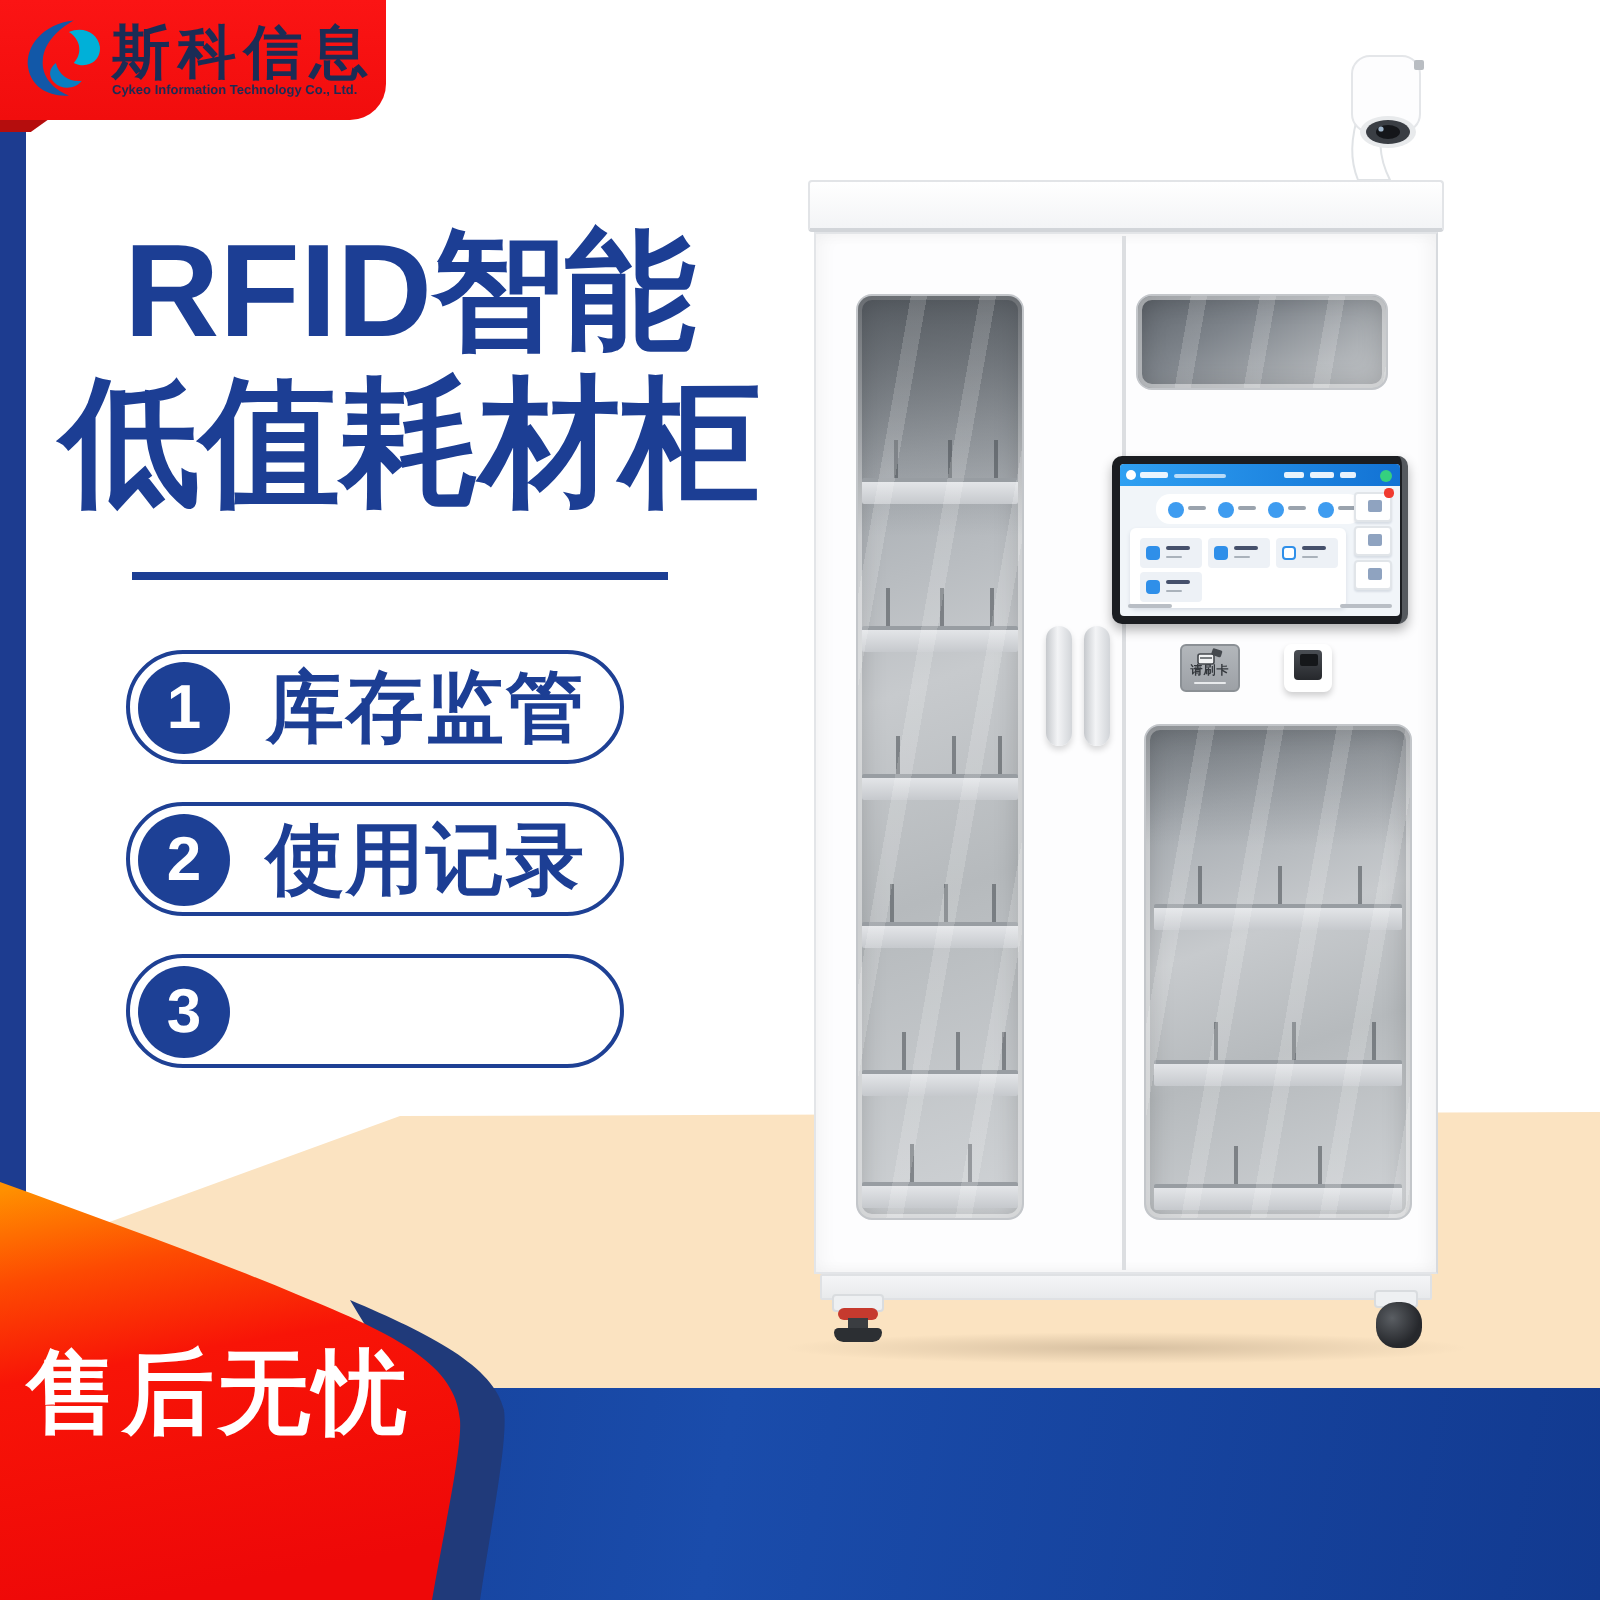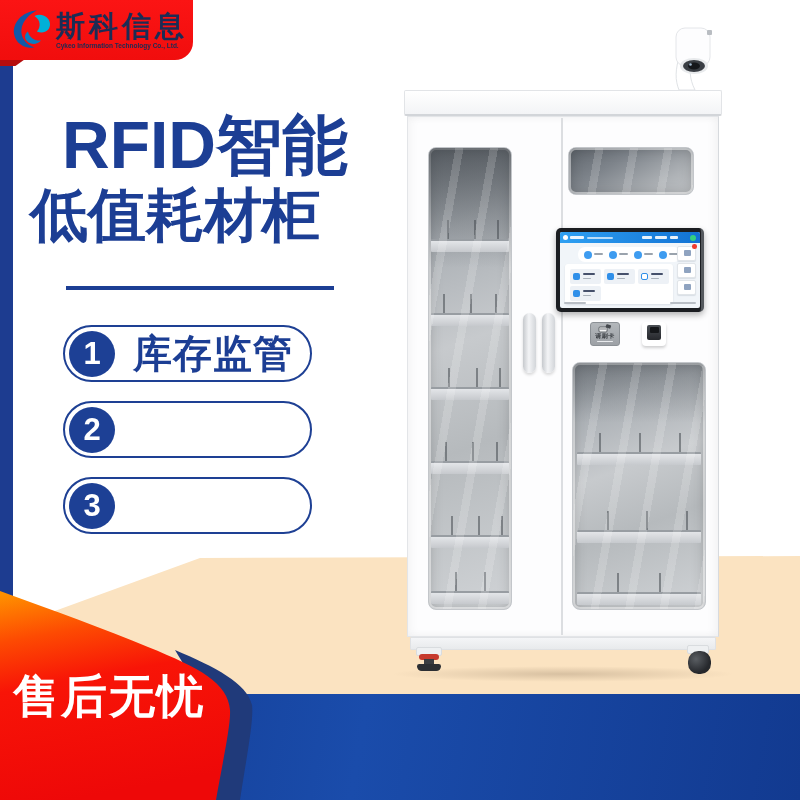--- a/index.html
+++ b/index.html
@@ -20,21 +20,21 @@
   #badge{left:0;top:0;width:193px;height:60px;background:linear-gradient(180deg,#fb1414,#f10d0d);
          border-bottom-right-radius:18px;z-index:6;}
   #badge-fold{left:0;top:57px;width:28px;height:9px;background:#b50d0d;
          clip-path:polygon(0 0,100% 0,55% 100%,0 100%);z-index:5;}
   #badge-cn{left:56px;top:7px;font-size:29px;font-weight:bold;color:#1b2c55;letter-spacing:4px;white-space:nowrap;}
   #badge-en{left:56px;top:42px;font-size:6.5px;font-weight:bold;color:#1b2c55;white-space:nowrap;}
 
   
   .title-line{color:#1c3e94;font-weight:800;line-height:1;white-space:nowrap;z-index:3;}
   #title1{left:62px;top:112px;font-size:66px;}
-  #title2{left:30px;top:186px;font-size:58px;}
+  #title2{left:30px;top:186px;font-size:70px;}
   #title-rule{left:66px;top:286px;width:268px;height:4px;background:#1c3e94;z-index:3;}
 
   
   .pill{left:63px;width:249px;height:57px;border:2.5px solid #1e4094;border-radius:30px;
         background:#fff;display:flex;align-items:center;z-index:3;box-sizing:border-box;}
   .pill .num{width:46px;height:46px;border-radius:50%;background:#1d4095;color:#fff;
         font-size:31px;font-weight:bold;text-align:center;line-height:46px;margin-left:4px;flex:0 0 auto;}
   .pill .lab{color:#1c3e94;font-size:39px;font-weight:bold;margin-left:18px;white-space:nowrap;letter-spacing:1px;}
   #pill1{top:325px;} #pill2{top:401px;} #pill3{top:477px;}
 
@@ -146,20 +146,21 @@
 <div class="abs title-line" id="title1">RFID智能</div>
 <div class="abs title-line" id="title2">低值耗材柜</div>
 <div class="abs" id="title-rule"></div>
 
 <div class="abs pill" id="pill1">
   <div class="num">1</div>
   <div class="lab">库存监管</div>
 </div>
 <div class="abs pill" id="pill2">
   <div class="num">2</div>
+  <div class="lab">使用记录</div>
 </div>
 <div class="abs pill" id="pill3">
   <div class="num">3</div>
 </div>
 
 <svg class="abs" id="ribbon-svg" viewBox="0 0 280 245">
   <defs>
     <linearGradient id="redg" x1="0.1" y1="0" x2="0.3" y2="1">
       <stop offset="0" stop-color="#ff9000"></stop>
       <stop offset="0.22" stop-color="#fd4a02"></stop>

